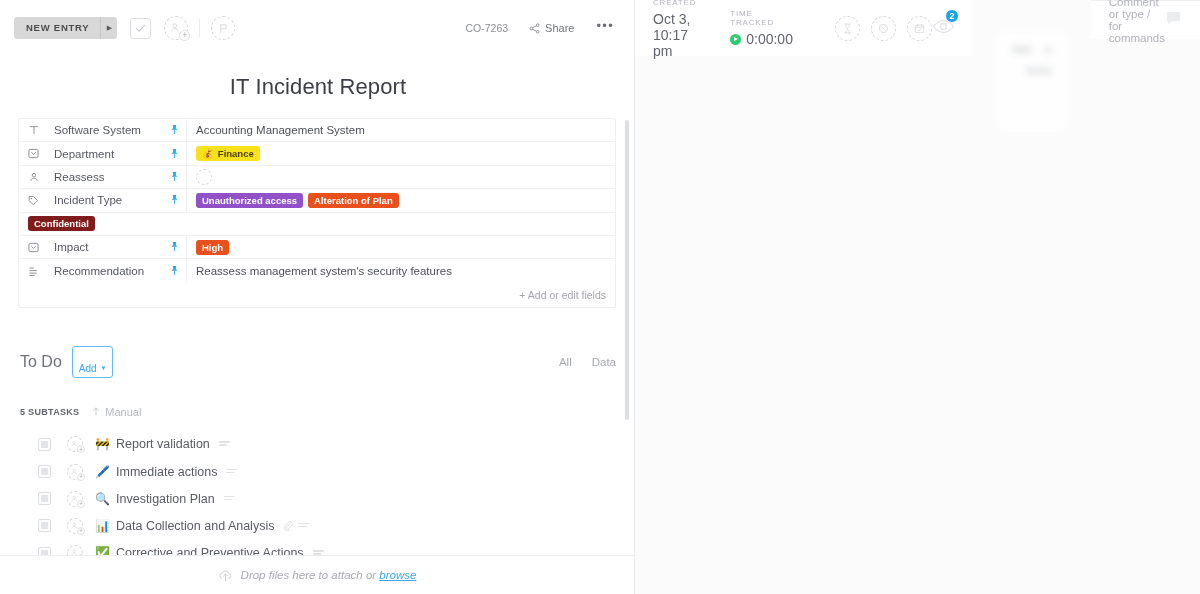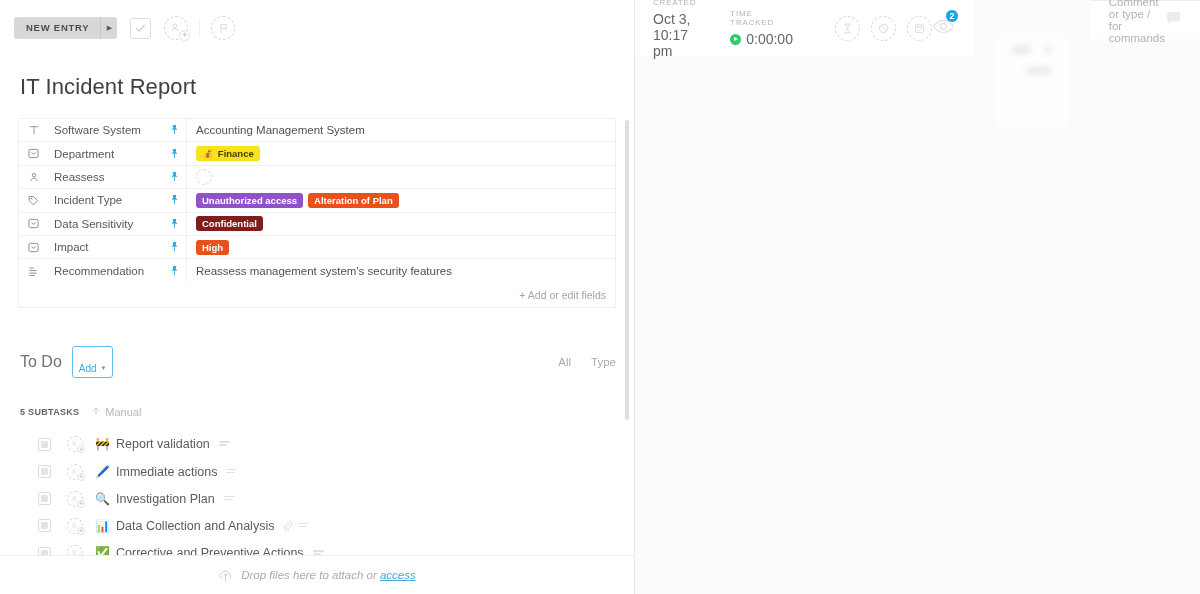--- a/index.html
+++ b/index.html
@@ -11,21 +11,21 @@
     -webkit-font-smoothing: antialiased;
   }
   .app { position: relative; width: 1200px; height: 594px; display: flex; }
 
   
   .left-pane {
     position: relative;
     width: 635px; height: 594px;
     background: #fff;
     border-right: 1px solid #e9eaee;
-    display: flex; flex-direction: column;
+    display: flex; flex-direction: column; text-align: center;
   }
   .topbar {
     height: 56px; flex: 0 0 56px;
     display: flex; align-items: center;
     padding: 0 14px;
     background: #fff;
     position: relative;
   }
   .status-pill {
     display: flex; align-items: center;
@@ -268,20 +268,33 @@
       </div>
 
       <div class="tb-sep"></div>
 
       <div class="dashed-circle">
         <svg width="11" height="11" viewBox="0 0 14 14">
           <path d="M3.6 1.6v11M3.6 2.2h6.8v5H3.6" fill="none" stroke="#d4d5d9" stroke-width="1.1" stroke-linejoin="round"></path>
         </svg>
       </div>
 
+      <div class="topbar-right">
+        <div class="task-id">CO-7263</div>
+        <div class="share-btn">
+          <svg width="11" height="11" viewBox="0 0 14 14">
+            <circle cx="11" cy="2.8" r="1.7" fill="none" stroke="#82848b" stroke-width="1.1"></circle>
+            <circle cx="3" cy="7" r="1.7" fill="none" stroke="#82848b" stroke-width="1.1"></circle>
+            <circle cx="11" cy="11.2" r="1.7" fill="none" stroke="#82848b" stroke-width="1.1"></circle>
+            <path d="M4.5 6.1 9.5 3.6M4.5 7.9 9.5 10.4" stroke="#82848b" stroke-width="1.1" fill="none"></path>
+          </svg>
+          <span>Share</span>
+        </div>
+        <div class="dots-btn">•••</div>
+      </div>
     </div>
 
     <div class="left-scroll">
 
       <div class="page-title">IT Incident Report</div>
 
       <div class="fields">
 
         <div class="field-row">
           <div class="field-label">
@@ -364,35 +377,20 @@
                 </svg>
             </span>
           </div>
           <div class="field-value">
             <span class="tag" style="background:#9152c8">Unauthorized access</span>
             <span class="tag" style="background:#e8501e">Alteration of Plan</span>
           </div>
         </div>
 
         <div class="field-row">
-          <div class="field-label">
-            <span class="ficon">
-              <svg width="11" height="11" viewBox="0 0 12 12">
-                  <rect x="1" y="1.5" width="10" height="9" rx="1.6" fill="none" stroke="#83868e" stroke-width="1"></rect>
-                  <path d="M4 5l2 2 2-2" stroke="#83868e" stroke-width="1" fill="none" stroke-linecap="round"></path>
-                </svg>
-            </span>
-            <span class="ftext">Data Sensitivity</span>
-            <span class="pin">
-              <svg width="9" height="11" viewBox="0 0 10 12">
-                  <path d="M3 1h4l-.6 3.2 2 2.1H1.6l2-2.1z" fill="#30a9e0"></path>
-                  <path d="M5 6.3V11" stroke="#30a9e0" stroke-width="1" fill="none"></path>
-                </svg>
-            </span>
-          </div>
           <div class="field-value">
             <span class="tag" style="background:#7f1d1d">Confidential</span>
           </div>
         </div>
 
         <div class="field-row">
           <div class="field-label">
             <span class="ficon">
               <svg width="11" height="11" viewBox="0 0 12 12">
                   <rect x="1" y="1.5" width="10" height="9" rx="1.6" fill="none" stroke="#83868e" stroke-width="1"></rect>
@@ -438,21 +436,21 @@
       </div>
 
       <div class="todo-head">
         <span class="todo-title">To Do</span>
         <span class="add-btn">
           <span>Add</span>
           <span class="c">▼</span>
         </span>
         <span class="todo-filters">
           <span>All</span>
-          <span>Type</span>
+          <span>Data</span>
         </span>
       </div>
 
       <div class="subtask-meta">
         <span class="subtask-count">5 SUBTASKS</span>
         <span class="manual">
           <svg width="8" height="9" viewBox="0 0 9 10">
               <path d="M4.5 1.2v7.6M1.8 3.6 4.5 1 7.2 3.6" stroke="#c2c4c9" stroke-width="1" fill="none" stroke-linecap="round" stroke-linejoin="round"></path>
             </svg>
           <span>Manual</span>
@@ -575,21 +573,21 @@
       </div>
     </div>
 
     <div class="attach-bar">
       <svg width="15" height="15" viewBox="0 0 18 18">
         <path d="M4.6 12.2a3.1 3.1 0 0 1 .5-6.1 4.1 4.1 0 0 1 7.8.6 2.8 2.8 0 0 1 .3 5.5" fill="none" stroke="#c9cbcf" stroke-width="1.1" stroke-linecap="round"></path>
         <path d="M9 15.6V7.4M6.7 9.5 9 7.2l2.3 2.3" fill="none" stroke="#c9cbcf" stroke-width="1.1" stroke-linecap="round" stroke-linejoin="round"></path>
       </svg>
       <span class="attach-text">
         <span>Drop files here to attach or</span>
-        <a href="#">access</a>
+        <a href="#">browse</a>
       </span>
     </div>
   </div>
 
   <div class="right-pane">
 
     <div class="right-top">
       <div class="meta-block">
         <div class="meta-label">CREATED</div>
         <div class="meta-value">Oct 3, 10:17 pm</div>

